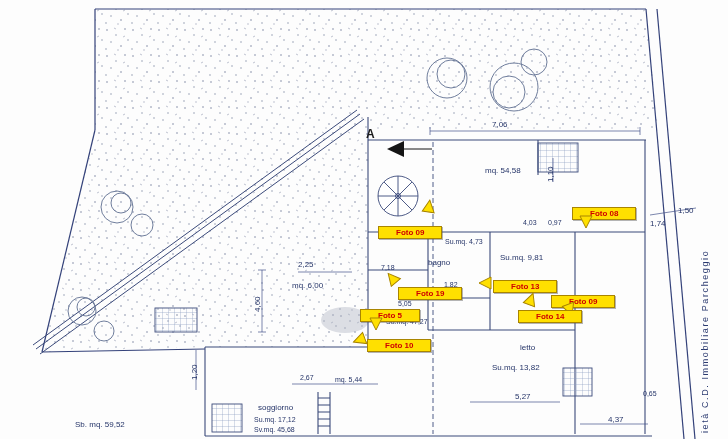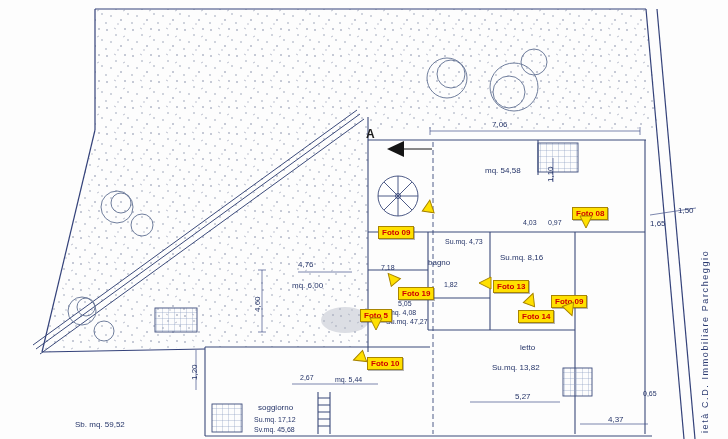--- a/index.html
+++ b/index.html
@@ -8,27 +8,27 @@
   #linework{position:absolute;left:0;top:0;}
   .txt{position:absolute;color:#253468;font-size:8px;line-height:9px;white-space:nowrap;}
   .txt.sm{font-size:7px;line-height:8px;}
   .vt{position:absolute;transform:rotate(-90deg);transform-origin:0 0;white-space:nowrap;
       color:#253468;font-size:8px;}
   .marker-a{position:absolute;left:366px;top:127px;font-size:12px;color:#1b1b1b;font-weight:bold;}
   .boundary-label{position:absolute;left:700px;top:433px;transform:rotate(-90deg);
       transform-origin:0 0;white-space:nowrap;color:#2b3a70;font-size:9px;letter-spacing:1.6px;}
   .foto{position:absolute;width:auto;}
   .foto .lbl{display:inline-block;background:#ffe000;border:1px solid #a98500;color:#cf0000;
-      font-weight:bold;font-size:8px;line-height:11px;padding:0 3px;white-space:nowrap;
+      font-weight:bold;font-size:8px;line-height:11px;padding:0 17px;white-space:nowrap;
       box-shadow:1px 1px 0 rgba(90,90,90,.45);}
   .foto .arr{position:absolute;width:14px;height:14px;}
   .fm07{left:378px;top:221px}.fm07 .arr{left:44px;top:-22px;transform:rotate(8deg)}
   .fm08{left:572px;top:202px}.fm08 .arr{left:7px;top:13px;transform:rotate(180deg)}
   .fm09{left:551px;top:290px}.fm09 .arr{left:12px;top:13px;transform:rotate(160deg)}
-  .fm10{left:367px;top:352px}.fm10 .arr{left:-15px;top:-1px;transform:rotate(250deg)}
+  .fm10{left:367px;top:334px}.fm10 .arr{left:-15px;top:-1px;transform:rotate(250deg)}
   .fm11{left:360px;top:304px}.fm11 .arr{left:9px;top:13px;transform:rotate(180deg)}
   .fm12{left:398px;top:282px}.fm12 .arr{left:-13px;top:-11px;transform:rotate(320deg)}
   .fm13{left:493px;top:275px}.fm13 .arr{left:-15px;top:1px;transform:rotate(270deg)}
   .fm14{left:518px;top:305px}.fm14 .arr{left:6px;top:-13px;transform:rotate(20deg)}
 </style>
 </head>
 <body>
 
 <div id="stage">
 
@@ -138,27 +138,27 @@
   </svg>
 
   <div class="marker-a">A</div>
 
   <div class="txt" style="left:492px;top:120px">7,06</div>
   <div class="txt" style="left:485px;top:166px">mq. 54,58</div>
   <div class="vt" style="left:546px;top:182px">1,10</div>
   <div class="txt sm" style="left:523px;top:219px">4,03</div>
   <div class="txt sm" style="left:548px;top:219px">0,97</div>
   <div class="txt" style="left:678px;top:206px">1,50</div>
-  <div class="txt" style="left:650px;top:219px">1,65</div>
-  <div class="txt" style="left:298px;top:260px">4,76</div>
+  <div class="txt" style="left:650px;top:219px">1,74</div>
+  <div class="txt" style="left:298px;top:260px">2,25</div>
   <div class="txt" style="left:292px;top:281px">mq. 6,00</div>
   <div class="txt sm" style="left:381px;top:264px">7,18</div>
   <div class="txt sm" style="left:445px;top:238px">Su.mq. 4,73</div>
   <div class="txt" style="left:428px;top:258px">bagno</div>
-  <div class="txt" style="left:500px;top:253px">Su.mq. 8,16</div>
+  <div class="txt" style="left:500px;top:253px">Su.mq. 9,81</div>
   <div class="txt sm" style="left:444px;top:281px">1,82</div>
   <div class="vt" style="left:253px;top:312px">4,60</div>
   <div class="txt sm" style="left:398px;top:300px">5,05</div>
   <div class="txt sm" style="left:389px;top:309px">mq. 4,08</div>
   <div class="txt sm" style="left:386px;top:318px">Su.mq. 47,27</div>
   <div class="txt" style="left:520px;top:343px">letto</div>
   <div class="txt" style="left:492px;top:363px">Su.mq. 13,82</div>
   <div class="txt sm" style="left:300px;top:374px">2,67</div>
   <div class="txt sm" style="left:335px;top:376px">mq. 5,44</div>
   <div class="vt" style="left:190px;top:380px">1,20</div>

